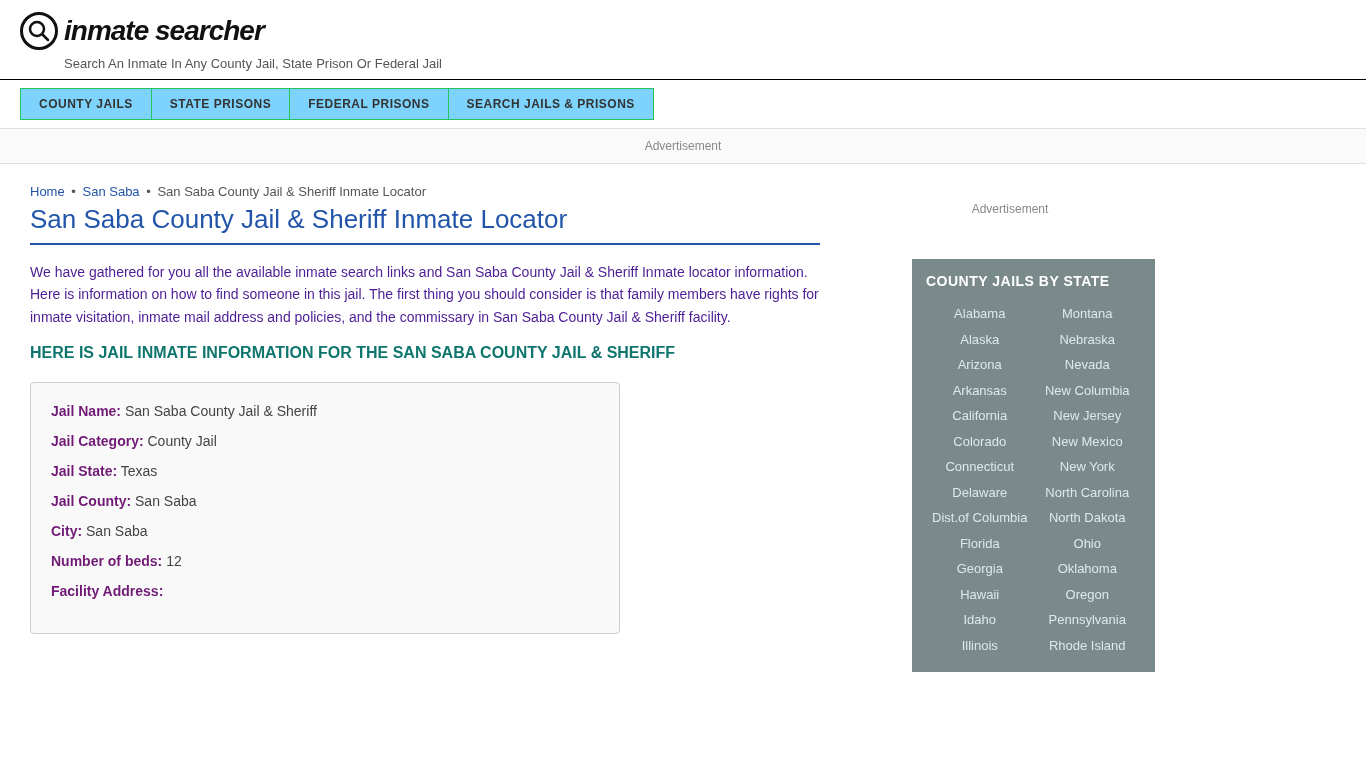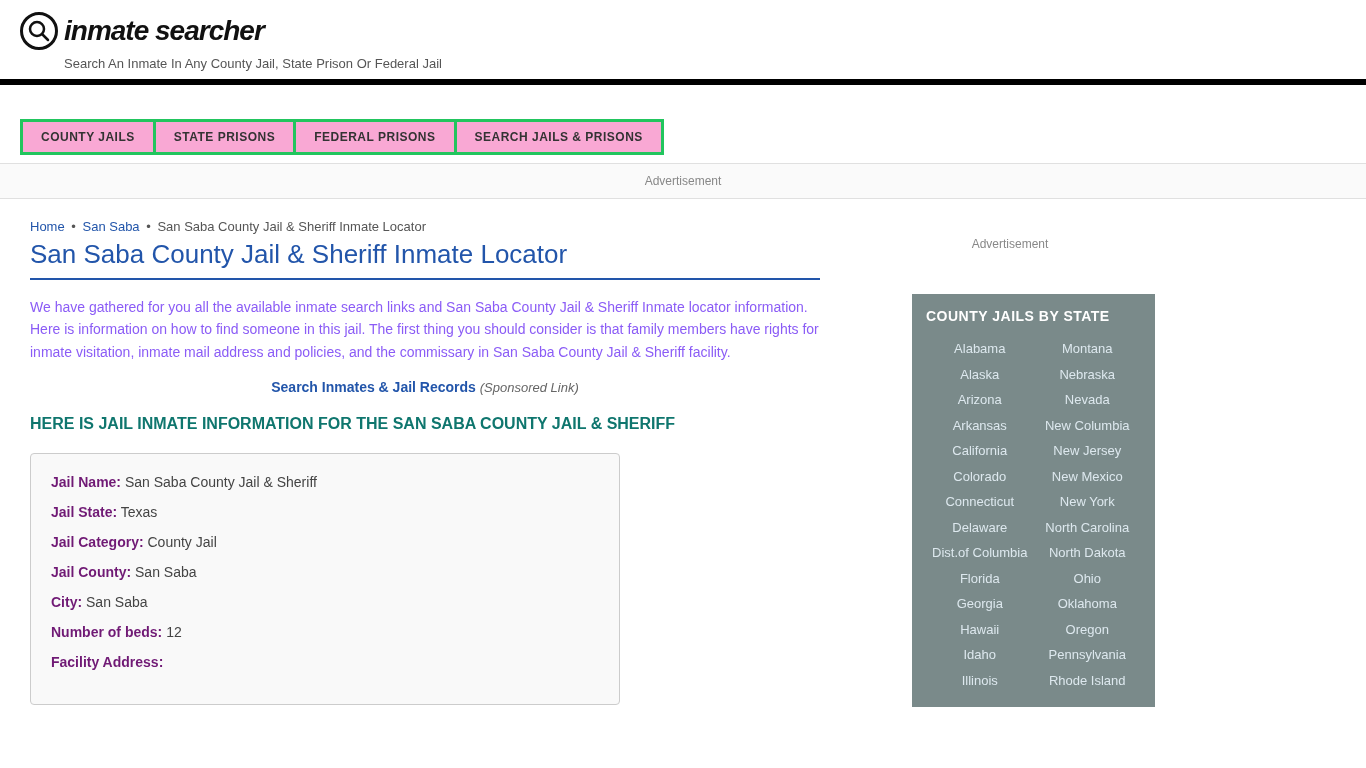--- a/index.html
+++ b/index.html
@@ -1,48 +1,48 @@
 <!DOCTYPE html>
 <html><head>
   <meta charset="utf-8">
   <style>
     * { margin: 0; padding: 0; box-sizing: border-box; }
     body { font-family: Arial, sans-serif; font-size: 14px; color: #333; background: #fff; }
 
     
-    #header { padding: 12px 20px 8px 20px; border-bottom: 6px solid #000000; }
+    #header { padding: 12px 20px 8px 20px; border-bottom: 1px solid #000000; }
     #logo-area { display: flex; align-items: center; gap: 6px; margin-bottom: 4px; }
     #logo-icon { width: 38px; height: 38px; border: 3px solid #111; border-radius: 50%; display: flex; align-items: center; justify-content: center; font-size: 18px; font-weight: bold; color: #111; background: #fff; flex-shrink: 0; }
     #logo-text { font-size: 28px; font-weight: bold; font-style: italic; color: #111; letter-spacing: -1px; }
     #tagline { font-size: 13px; color: #555; margin-left: 2px; }
 
     
     #nav { padding: 8px 20px; display: flex; gap: 0; }
-    .nav-btn { border: 3px solid #22c55e; background: #f9a8d4; padding: 8px 18px; font-size: 12px; font-weight: bold; color: #333; cursor: pointer; letter-spacing: 0.5px; margin-top: 26px; }
+    .nav-btn { border: 1px solid #22c55e; background: #7dd3fc; padding: 8px 18px; font-size: 12px; font-weight: bold; color: #333; cursor: pointer; letter-spacing: 0.5px; }
     .nav-btn + .nav-btn { border-left: none; }
 
     
     #ad-banner { text-align: center; padding: 10px; color: #888; font-size: 12px; border-top: 1px solid #e0e0e0; border-bottom: 1px solid #e0e0e0; background: #fafafa; }
 
     
     #main { display: flex; padding: 0; }
 
     
     #content { flex: 1; padding: 20px 30px; max-width: 850px; }
 
     
     #breadcrumb { font-size: 13px; color: #555; margin-bottom: 5px; }
     #breadcrumb a { color: #2255aa; text-decoration: none; }
     .breadcrumb-sep { color: #555; margin: 0 3px; }
 
     
     #page-title { font-size: 26px; color: #2255aa; font-weight: normal; margin-bottom: 16px; border-bottom: 2px solid #2255aa; padding-bottom: 8px; }
 
     
-    #description { font-size: 14px; line-height: 1.6; color: #8b5cf6; margin-bottom: 16px; }
+    #description { font-size: 14px; line-height: 1.6; color: #4c1d95; margin-bottom: 16px; }
 
     
     #sponsored-link { text-align: center; margin-bottom: 20px; }
     #sponsored-link a { color: #2255aa; font-weight: bold; font-size: 14px; text-decoration: none; }
     #sponsored-text { color: #666; font-style: italic; font-size: 13px; }
 
     
     #section-heading { font-size: 16px; font-weight: bold; color: #0f766e; margin-bottom: 20px; text-transform: uppercase; }
 
     
@@ -95,39 +95,35 @@
       <span class="breadcrumb-sep"> • </span>
       <a href="#">San Saba</a>
       <span class="breadcrumb-sep"> • </span>
       <span>San Saba County Jail &amp; Sheriff Inmate Locator</span>
     </div>
 
     <h1 id="page-title">San Saba County Jail &amp; Sheriff Inmate Locator</h1>
 
     <p id="description">We have gathered for you all the available inmate search links and San Saba County Jail &amp; Sheriff Inmate locator information. Here is information on how to find someone in this jail. The first thing you should consider is that family members have rights for inmate visitation, inmate mail address and policies, and the commissary in San Saba County Jail &amp; Sheriff facility.</p>
 
-    <div id="sponsored-link">
-      <a href="#">Search Inmates &amp; Jail Records</a>
-      <span id="sponsored-text"> </span><span style="color:#666;font-style:italic;font-size:13px;">(Sponsored Link)</span>
-    </div>
 
     <div id="section-heading">HERE IS JAIL INMATE INFORMATION FOR THE SAN SABA COUNTY JAIL &amp; SHERIFF</div>
 
     <div id="info-card">
       <div class="info-row">
         <span class="info-label">Jail Name:</span>
         <span> </span><span>San Saba County Jail &amp; Sheriff</span>
       </div>
       <div class="info-row">
+        <span class="info-label">Jail Category:</span>
+        <span> </span><span>County Jail</span>
+      </div>
+      <div class="info-row">
         <span class="info-label">Jail State:</span>
         <span> </span><span>Texas</span>
-      </div>
-      <div class="info-row">
-        <span class="info-label">Jail Category:</span>
-        <span> </span><span>County Jail</span>
       </div>
       <div class="info-row">
         <span class="info-label">Jail County:</span>
         <span> </span><span>San Saba</span>
       </div>
       <div class="info-row">
         <span class="info-label">City:</span>
         <span> </span><span>San Saba</span>
       </div>
       <div class="info-row">

